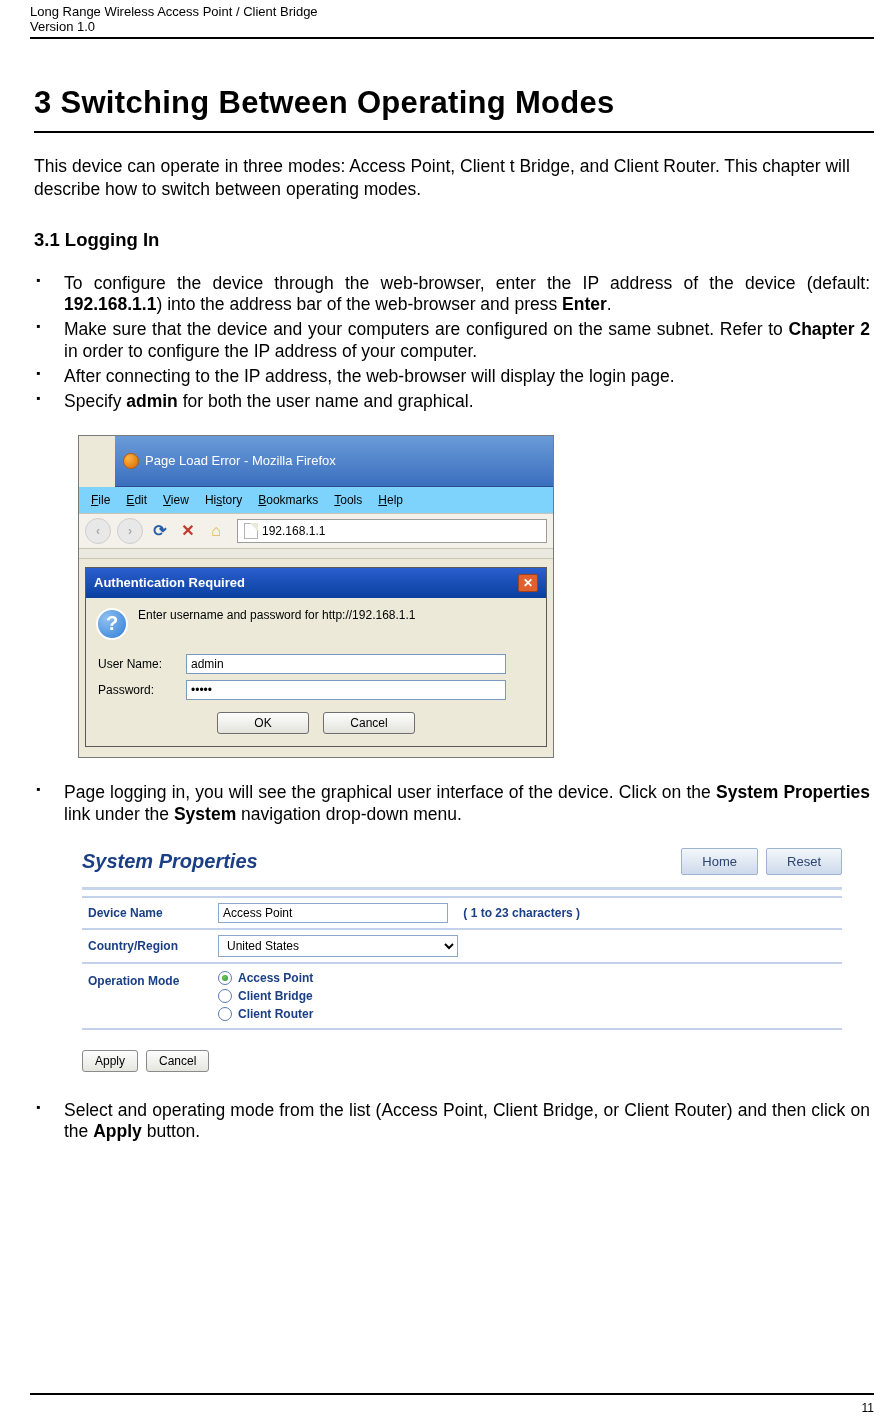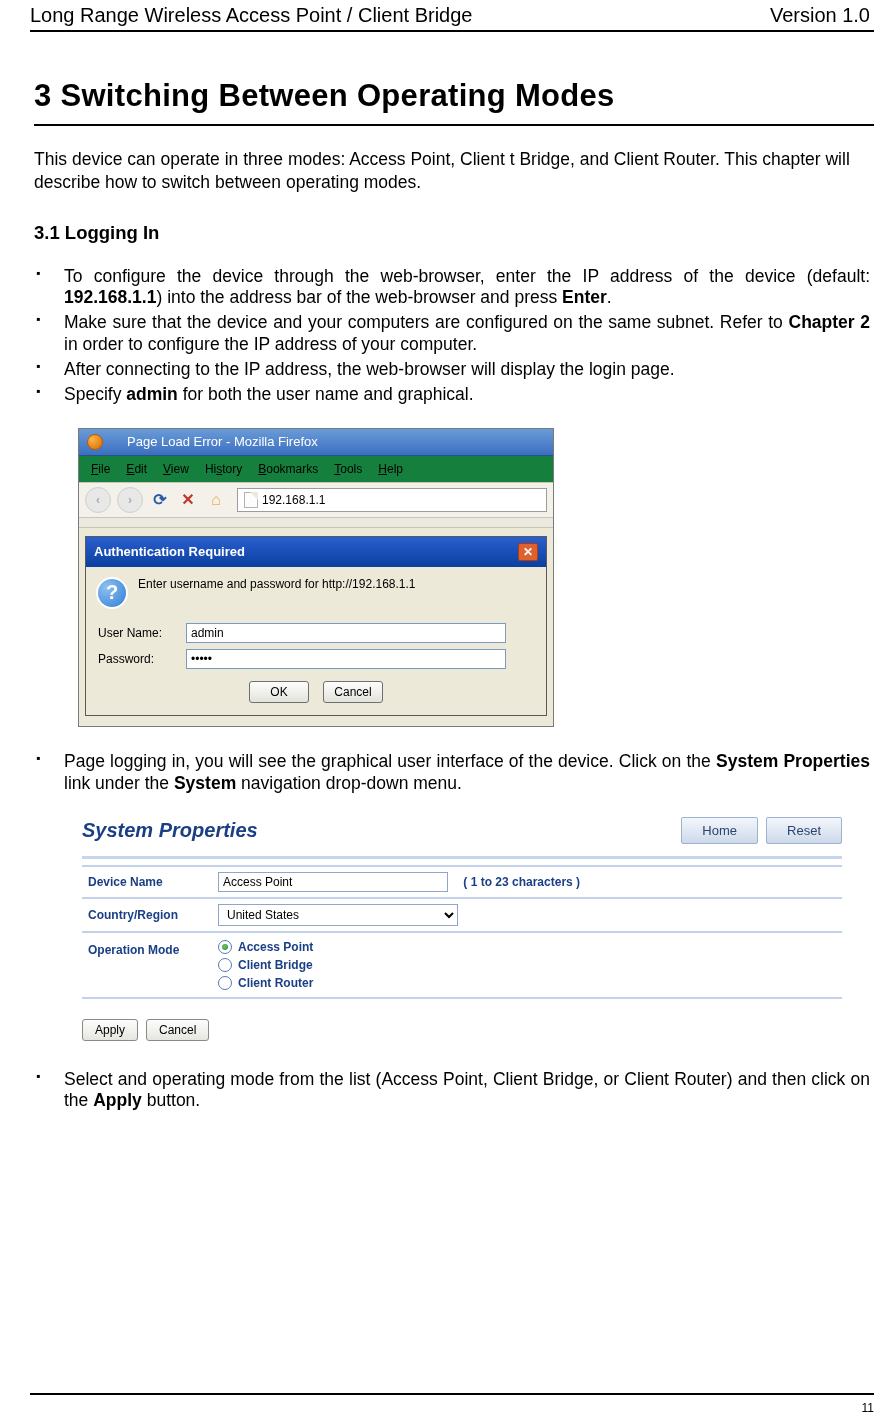--- a/index.html
+++ b/index.html
@@ -8,24 +8,24 @@
     font-size: 17px;
     color: #000;
     background: #fff;
     width: 884px;
     min-height: 1425px;
     position: relative;
     padding: 4px 10px 0 30px;
   }
   .hdr-row {
     display: flex;
-    justify-content: space-between;
-    font-size: 20px;
+    font-size: 13px;
     padding: 0 4px 3px 0;
     border-bottom: 2px solid #000;
+    flex-direction: column;
   }
   .content { padding: 46px 0 0 4px; }
   h1.chapter {
     font-size: 31px;
     font-weight: bold;
     letter-spacing: 0.3px;
     padding-bottom: 10px;
     border-bottom: 2px solid #000;
     margin-bottom: 22px;
   }
@@ -55,34 +55,35 @@
     border: 1px solid #7a7a7a;
     background: #ece9d8;
     margin: 6px 0 24px 44px;
     font-family: Tahoma, Arial, sans-serif;
     font-size: 12px;
     color: #000;
   }
   .ff-title {
     background: linear-gradient(#6a9bd8,#3a6fbf);
     color: #fff;
-    padding: 5px 8px;
+    padding: 17px 8px;
     display: flex;
     align-items: center;
-    gap: 24px;
+    gap: 6px;
     font-size: 13px;
     border-bottom: 1px solid #2a4f8f;
+    margin-left: 36px;
   }
   .ff-ico {
     width: 16px; height: 16px; border-radius: 50%;
     background: radial-gradient(circle at 30% 30%, #ffb347, #d46a00);
     border: 1px solid #c05a00;
   }
   .ff-menu {
-    background: #15803d;
+    background: #7dd3fc;
     border-bottom: 1px solid #c9c5b2;
     padding: 4px 6px;
     display: flex;
     gap: 4px;
   }
   .ff-menu span { padding: 2px 6px; }
   .ff-menu span u { text-decoration: underline; }
   .ff-toolbar {
     background: #f4f0ea;
     border-bottom: 1px solid #c9c5b2;
@@ -160,21 +161,21 @@
   .auth-fields { margin-left: 2px; }
   .auth-fields .row { display: flex; align-items: center; gap: 8px; margin: 6px 0; }
   .auth-fields label { width: 80px; text-align: left; }
   .auth-fields input {
     width: 320px; padding: 2px 4px;
     border: 1px solid #7a9ac0;
     background: #fff; font-family: Tahoma, Arial, sans-serif; font-size: 12px;
   }
   .auth-buttons { display:flex; justify-content:center; gap:14px; margin-top: 12px; }
   .auth-buttons button {
-    width: 60px; padding: 3px 0;
+    width: 92px; padding: 3px 0;
     background: linear-gradient(#fdfdfd,#e3e3dc);
     border: 1px solid #6f6f6f; border-radius: 3px;
     font-family: Tahoma, Arial, sans-serif; font-size: 12px;
   }
 
   
   .sp-shot {
     width: 760px;
     margin: 10px 0 20px 48px;
     font-family: Verdana, Tahoma, Arial, sans-serif;

